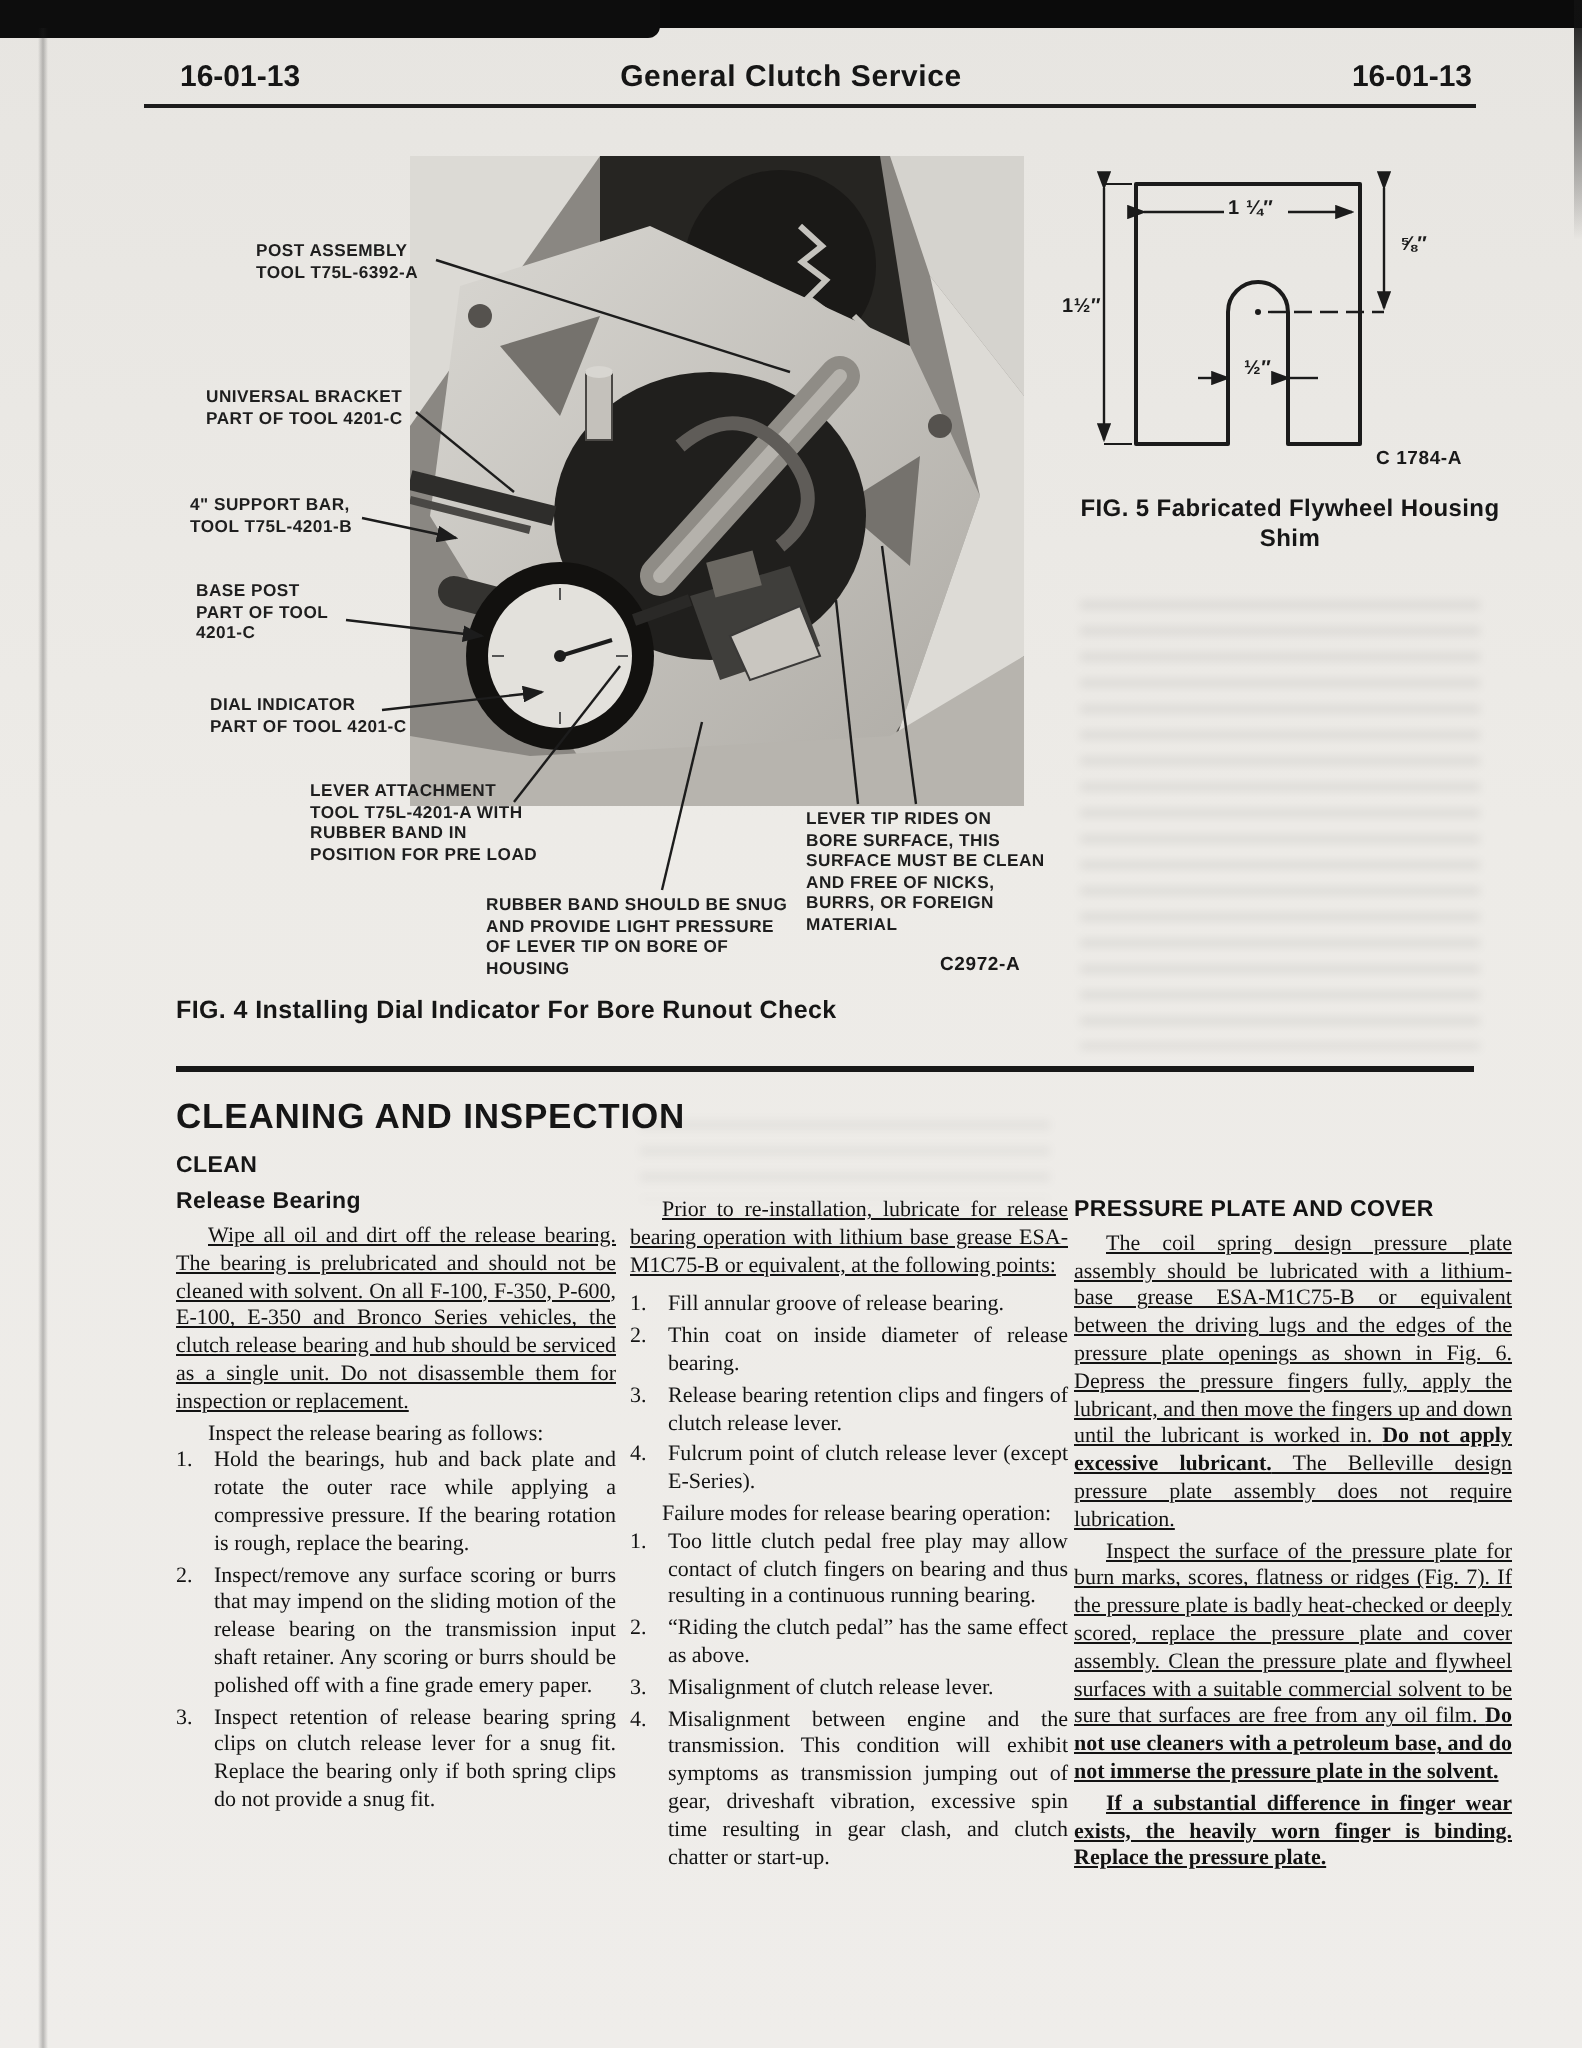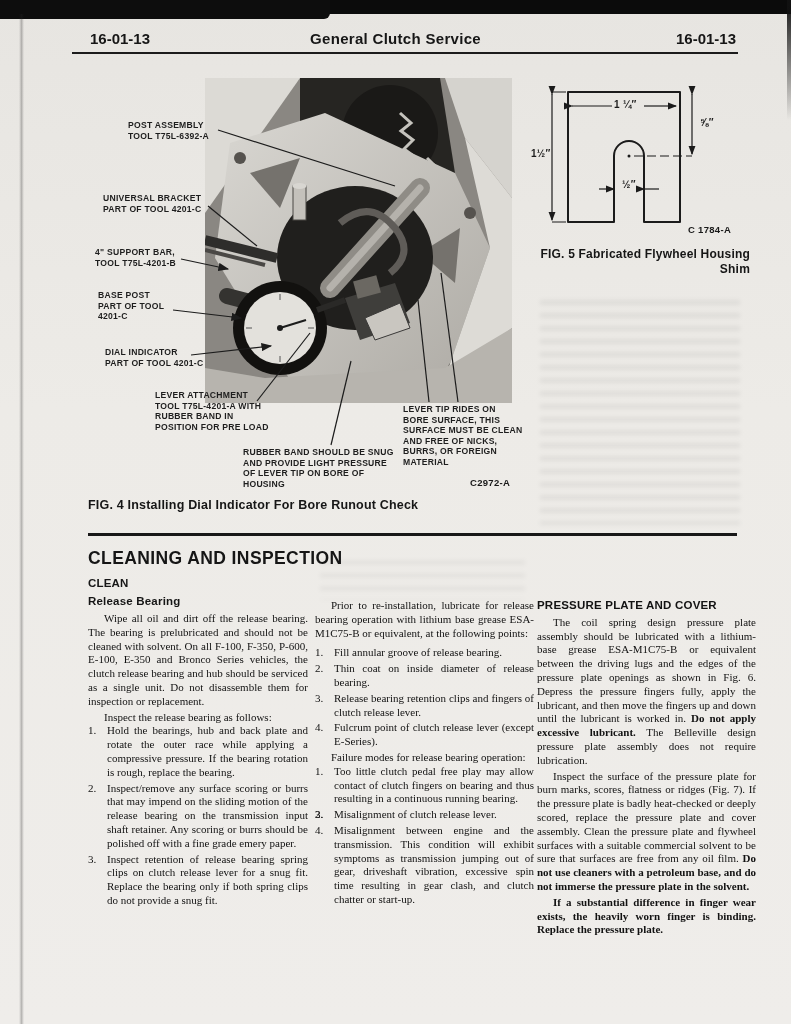--- a/index.html
+++ b/index.html
@@ -22,21 +22,21 @@
   .lbl{position:absolute;font-size:8.6px;line-height:10.6px;letter-spacing:.25px;
        color:#1e1e1e;white-space:pre-line;font-weight:bold;}
   .code{font-weight:bold;font-size:9.5px;letter-spacing:.3px;color:#191919;}
   .figcap{font-weight:bold;font-size:12.5px;letter-spacing:.2px;color:#161616;text-align:right;}
   
   .rule2{left:88px;top:533px;width:649px;height:2.5px;background:#181818;}
   .h-clean{font-weight:bold;font-size:17.5px;letter-spacing:.4px;text-align:right;}
   .h-sub{font-weight:bold;font-size:11.5px;letter-spacing:.2px;}
   .col{position:absolute;width:220px;font-family:"Liberation Serif",serif;
        font-size:11px;line-height:13.8px;color:#121212;text-align:justify;}
-  .p{text-indent:16px;margin:0 0 2px 0;}
+  .p{text-indent:16px;margin:0 0 2px 0;text-decoration:underline;}
   .pn{text-indent:16px;margin:0;}
   .li{position:relative;padding-left:19px;margin:0 0 2px 0;}
   .li .n{position:absolute;left:0;top:0;}
   .b{font-weight:bold;}
   .dimlbl{position:absolute;font-weight:bold;font-size:10px;color:#1b1b1b;letter-spacing:.3px;}
   svg{display:block;}
 </style>
 </head>
 <body>
 
@@ -181,21 +181,21 @@
 
       <line x1="69" y1="105" x2="84" y2="105" stroke="#1b1b1b" stroke-width="1.2" marker-end="url(#a2)"></line>
       <line x1="114" y1="105" x2="129" y2="105" stroke="#1b1b1b" stroke-width="1.2" marker-start="url(#a2)"></line>
     </svg>
   </div>
   <div class="dimlbl" style="left:614px;top:99px;">1 ¼″</div>
   <div class="dimlbl" style="left:700px;top:117px;">⅝″</div>
   <div class="dimlbl" style="left:531px;top:148px;">1½″</div>
   <div class="dimlbl" style="left:622px;top:179px;">½″</div>
   <div class="abs code" style="left:688px;top:224px;">C 1784-A</div>
-  <div class="abs figcap" style="left:540px;top:247px;width:210px;white-space:pre-line;font-size:12px;line-height:15px;">FIG. 5 Fabricated Flywheel Housing
+  <div class="abs figcap" style="left:540px;top:247px;width:210px;text-align:center;white-space:pre-line;font-size:12px;line-height:15px;">FIG. 5 Fabricated Flywheel Housing
 Shim</div>
 
   <div class="abs rule2"></div>
   <div class="abs h-clean" style="left:88px;top:548px;">CLEANING AND INSPECTION</div>
   <div class="abs h-sub" style="left:88px;top:577px;">CLEAN</div>
   <div class="abs h-sub" style="left:88px;top:595px;">Release Bearing</div>
 
   <div class="col" style="left:88px;top:612px;">
     <div class="p">Wipe all oil and dirt off the release bearing. The bearing is prelubricated and should not be cleaned with solvent. On all F-100, F-350, P-600, E-100, E-350 and Bronco Series vehicles, the clutch release bearing and hub should be serviced as a single unit. Do not disassemble them for inspection or replacement.</div>
     <div class="pn">Inspect the release bearing as follows:</div>
@@ -231,20 +231,21 @@
       <span class="n">4.</span>
       <span>Fulcrum point of clutch release lever (except E-Series).</span>
     </div>
     <div class="pn">Failure modes for release bearing operation:</div>
     <div class="li">
       <span class="n">1.</span>
       <span>Too little clutch pedal free play may allow contact of clutch fingers on bearing and thus resulting in a continuous running bearing.</span>
     </div>
     <div class="li">
       <span class="n">2.</span>
+      <span>“Riding the clutch pedal” has the same effect as above.</span>
     </div>
     <div class="li">
       <span class="n">3.</span>
       <span>Misalignment of clutch release lever.</span>
     </div>
     <div class="li">
       <span class="n">4.</span>
       <span>Misalignment between engine and the transmission. This condition will exhibit symptoms as transmission jumping out of gear, driveshaft vibration, excessive spin time resulting in gear clash, and clutch chatter or start-up.</span>
     </div>
   </div>

